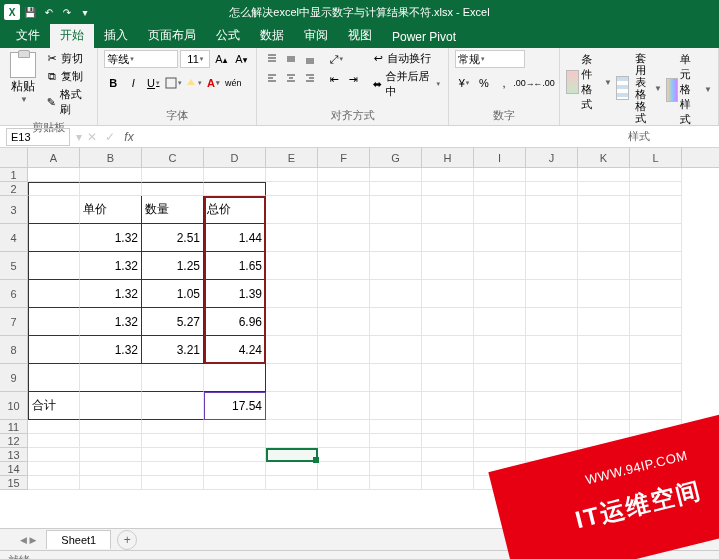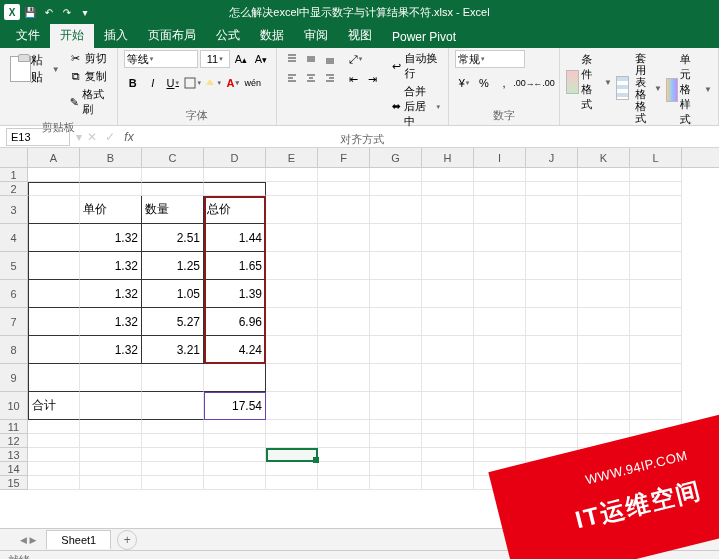--- a/index.html
+++ b/index.html
@@ -17,21 +17,21 @@
 .tell-me { margin-left: 10px; color: #cde8d7; font-size: 11px; display: flex; align-items: center; gap: 4px; margin-bottom: 4px;}
 .bulb { width: 10px; height: 10px; border: 1px solid #cde8d7; border-radius: 50%; display: inline-block; }
 
 .ribbon { height: 78px; background: #f3f3f3; border-bottom: 1px solid #d4d4d4; display: flex; }
 .group { border-right: 1px solid #d9d9d9; padding: 2px 6px 0 6px; display: flex; flex-direction: column; justify-content: space-between; }
 .group-body { display: flex; gap: 4px; align-items: flex-start; flex: 1; }
 .group-label { text-align: center; font-size: 11px; color: #666; padding: 2px 0; border-top: 0; }
 .btn-stack { display: flex; flex-direction: column; gap: 1px; font-size: 11px; }
 .btn-stack .rb { display: flex; align-items: center; gap: 3px; padding: 1px 2px; cursor: pointer; }
 .rb .ic { width: 12px; height: 12px; display: inline-flex; align-items: center; justify-content: center; }
-.big-paste { display: flex; flex-direction: row; align-items: center; gap: 0; padding: 2px 4px; cursor: pointer; }
+.big-paste { display: flex; flex-direction: column; align-items: center; gap: 0; padding: 2px 4px; cursor: pointer; }
 .big-paste .clip { width: 26px; height: 26px; border: 1px solid #aaa; background: #fff; position: relative; }
 .big-paste .clip::before { content: ""; position: absolute; top: -3px; left: 7px; width: 10px; height: 6px; background: #ddd; border: 1px solid #aaa; border-radius: 2px 2px 0 0; }
 
 .font-sel { display: flex; gap: 2px; }
 .sel { height: 18px; border: 1px solid #ccc; background: #fff; font-size: 11px; padding: 0 2px; display: flex; align-items: center; cursor: pointer; }
 .sel.font { width: 74px; }
 .sel.size { width: 30px; justify-content: center; }
 .btn-row { display: flex; gap: 2px; margin-top: 3px; }
 .sq { width: 18px; height: 18px; display: flex; align-items: center; justify-content: center; cursor: pointer; font-size: 11px; }
 .dd::after { content: "▾"; font-size: 7px; margin-left: 1px; color: #666; }
@@ -263,20 +263,21 @@
         <span style="white-space:pre-line;text-align:center;line-height:1.1">套用
 表格格式</span>
           <span class="vdd">▼</span>
       </div>
       <div class="style-btn">
         <div class="sicon" style="background:linear-gradient(90deg,#fc8,#8cf,#c8f)"></div>
         <span>单元格样式</span>
           <span class="vdd">▼</span>
       </div>
     </div>
+    <div class="group-label">样式</div>
   </div>
 </div>
 
 <div class="formula-bar">
   <div class="name-box">E13</div>
   <span style="color:#ccc">▾</span>
   <div style="width:20px;color:#ccc;text-align:center">✕</div>
   <div style="width:16px;color:#ccc;text-align:center">✓</div>
   <div class="fx-btn">fx</div>
   <div class="formula-input"></div>

